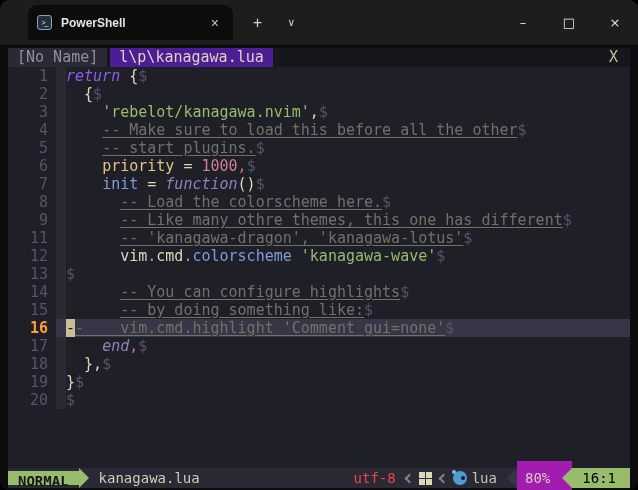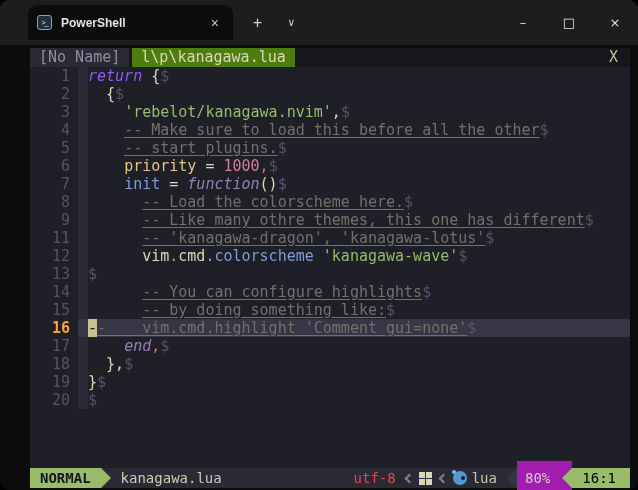--- a/index.html
+++ b/index.html
@@ -16,27 +16,27 @@
   .ps-icon { width:15px; height:15px; border-radius:3px; background:#20303f; border:1px solid #8fa0b4;
              color:#e8eef5; font-size:7px; line-height:13px; text-align:center; letter-spacing:-1px; flex:none; }
   .tab-title { color:#E4E4E4; font-size:12px; font-weight:600; margin-left:9px; flex:1; }
   .tab-close { color:#C8C8C8; font-size:14px; padding:0 4px; cursor:default; }
   .bar-btn { color:#CFCFCF; font-size:15px; margin-left:14px; align-self:center; padding:4px 6px; }
   .caption { position:absolute; right:0; top:0; height:45px; display:flex; align-items:center; }
   .cap-btn { width:46px; height:45px; display:flex; align-items:center; justify-content:center;
              color:#E6E6E6; font-size:13px; font-family:"DejaVu Sans", sans-serif; }
 
   
-  .term { height:445px; background:#0C0C0C; padding:3px 8px 0 8px;margin-left:22px; }
+  .term { height:445px; background:#0C0C0C; padding:3px 8px 0 8px; }
   .vim  { height:440px; display:flex; flex-direction:column; font-size:15px; }
 
   
   .tabline { height:19px; background:#16161D; display:flex; align-items:stretch; line-height:19px; }
   .buftab { padding:0 9px; color:#8E8E9E; background:#2A2A37; margin-right:3px; white-space:pre; }
-  .buftab.active { background:#4d7c0f; color:#DCD7BA; }
+  .buftab.active { background:#4c1d95; color:#DCD7BA; }
   .tabline-close { margin-left:auto; color:#C8C093; padding:0 12px; }
 
   
   .buffer { flex:1; background:#1F1F28; overflow:hidden; }
   .row { display:flex; height:18px; line-height:18px; white-space:pre; }
   .ln { width:48px; flex:none; text-align:right; padding-right:8px; color:#54546D; }
   .sign { width:10px; flex:none; background:#2A2A37; }
   .code { flex:1; }
   .row.cur .ln { color:#FF9E3B; font-weight:bold; }
   .row.cur .sign { background:#363646; }
@@ -51,21 +51,21 @@
   .t-num  { color:#D27E99; }
   .t-red  { color:#E46876; }
   .t-punct{ color:#9A9FB9; }
   .t-fg   { color:#DCD7BA; }
   .t-plain{ color:#DCD7BA; }
   .t-eol  { color:#54546D; }
   .t-cursor { background:#C8C093; color:#16161D; }
 
   
   .statusline { height:20px; background:#2A2A37; display:flex; align-items:center; font-size:14px; }
-  .seg-mode { background:#98BB6C; color:#16161D; font-weight:bold; padding:0 10px; height:20px; line-height:20px; }
+  .seg-mode { background:#98BB6C; color:#16161D; font-weight:bold; padding:0 10px; height:14px; line-height:20px; }
   .tri { width:0; height:0; border-top:10px solid transparent; border-bottom:10px solid transparent; flex:none; }
   .tri-mode { border-left:10px solid #98BB6C; }
   .sl-file { color:#CFCBB3; margin-left:10px; }
   .sl-spacer { flex:1; }
   .sl-enc { color:#ef4444; margin-right:8px; }
   .chev { width:7px; height:7px; border-left:2px solid #81818B; border-bottom:2px solid #81818B;
           transform:rotate(45deg); margin:0 6px 0 2px; flex:none; }
   .win-icon { display:grid; grid-template-columns:6px 6px; grid-template-rows:6px 6px; gap:1px; margin-right:6px; flex:none; }
   .win-icon span { background:#DCD7BA; }
   .lua-icon { width:14px; height:14px; border-radius:50%; background:#4F9CD2; position:relative; margin-right:5px; flex:none; }

